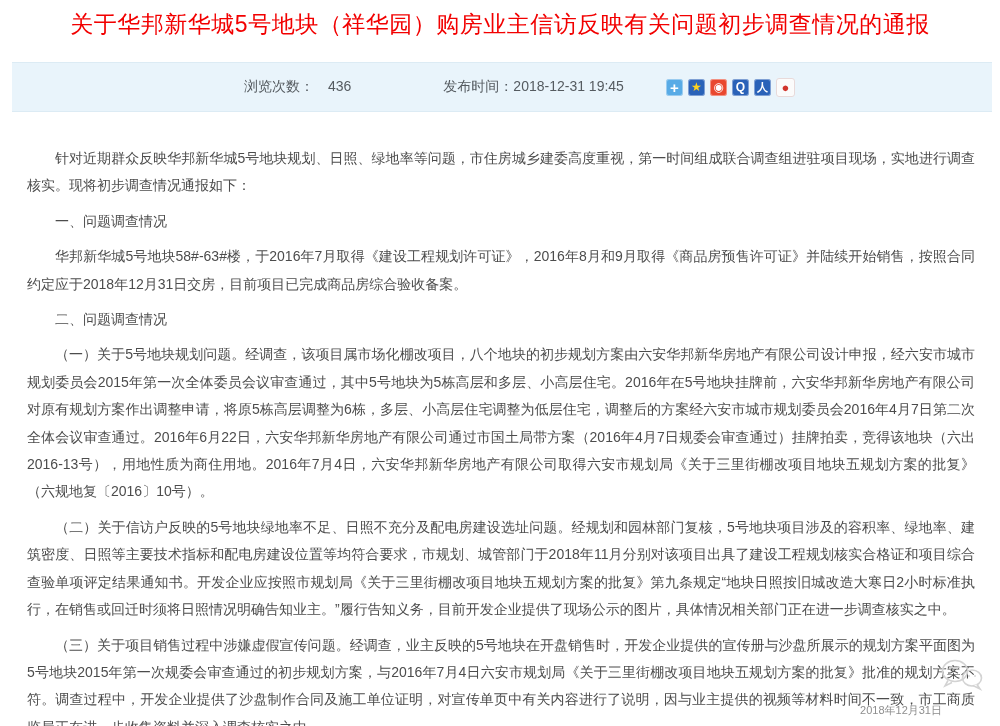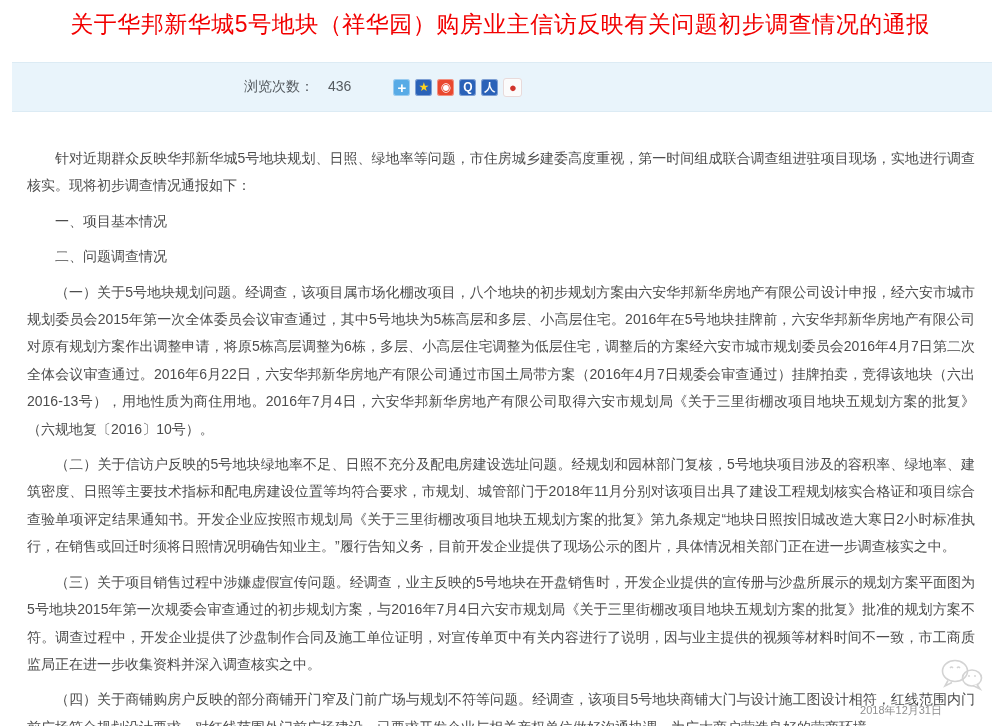--- a/index.html
+++ b/index.html
@@ -79,33 +79,35 @@
     font-size: 11px;
   }
 </style>
 </head>
 <body>
 
 <h1 class="title">关于华邦新华城5号地块（祥华园）购房业主信访反映有关问题初步调查情况的通报</h1>
 
 <div class="meta-bar">
   <span class="views"><span>浏览次数：</span><span class="views-count">436</span></span>
+  <span class="publish"><span>发布时间：</span><span>2018-12-31 19:45</span></span>
   <span class="share-icons">
     <span class="icon icon-plus">+</span>
     <span class="icon icon-qzone">★</span>
     <span class="icon icon-weibo">◉</span>
     <span class="icon icon-tqq">Q</span>
     <span class="icon icon-renren">人</span>
     <span class="icon icon-more">●</span>
   </span>
 </div>
 
 <div class="article">
   <p>针对近期群众反映华邦新华城5号地块规划、日照、绿地率等问题，市住房城乡建委高度重视，第一时间组成联合调查组进驻项目现场，实地进行调查核实。现将初步调查情况通报如下：</p>
-  <p>一、项目基本情况</p>
+  <p>一、问题调查情况</p>
+  <p>华邦新华城5号地块58#-63#楼，于2016年7月取得《建设工程规划许可证》，2016年8月和9月取得《商品房预售许可证》并陆续开始销售，按照合同约定应于2018年12月31日交房，目前项目已完成商品房综合验收备案。</p>
   <p>二、问题调查情况</p>
   <p>（一）关于5号地块规划问题。经调查，该项目属市场化棚改项目，八个地块的初步规划方案由六安华邦新华房地产有限公司设计申报，经六安市城市规划委员会2015年第一次全体委员会议审查通过，其中5号地块为5栋高层和多层、小高层住宅。2016年在5号地块挂牌前，六安华邦新华房地产有限公司对原有规划方案作出调整申请，将原5栋高层调整为6栋，多层、小高层住宅调整为低层住宅，调整后的方案经六安市城市规划委员会2016年4月7日第二次全体会议审查通过。2016年6月22日，六安华邦新华房地产有限公司通过市国土局带方案（2016年4月7日规委会审查通过）挂牌拍卖，竞得该地块（六出2016-13号），用地性质为商住用地。2016年7月4日，六安华邦新华房地产有限公司取得六安市规划局《关于三里街棚改项目地块五规划方案的批复》（六规地复〔2016〕10号）。</p>
   <p>（二）关于信访户反映的5号地块绿地率不足、日照不充分及配电房建设选址问题。经规划和园林部门复核，5号地块项目涉及的容积率、绿地率、建筑密度、日照等主要技术指标和配电房建设位置等均符合要求，市规划、城管部门于2018年11月分别对该项目出具了建设工程规划核实合格证和项目综合查验单项评定结果通知书。开发企业应按照市规划局《关于三里街棚改项目地块五规划方案的批复》第九条规定“地块日照按旧城改造大寒日2小时标准执行，在销售或回迁时须将日照情况明确告知业主。”履行告知义务，目前开发企业提供了现场公示的图片，具体情况相关部门正在进一步调查核实之中。</p>
   <p>（三）关于项目销售过程中涉嫌虚假宣传问题。经调查，业主反映的5号地块在开盘销售时，开发企业提供的宣传册与沙盘所展示的规划方案平面图为5号地块2015年第一次规委会审查通过的初步规划方案，与2016年7月4日六安市规划局《关于三里街棚改项目地块五规划方案的批复》批准的规划方案不符。调查过程中，开发企业提供了沙盘制作合同及施工单位证明，对宣传单页中有关内容进行了说明，因与业主提供的视频等材料时间不一致，市工商质监局正在进一步收集资料并深入调查核实之中。</p>
   <p>（四）关于商铺购房户反映的部分商铺开门窄及门前广场与规划不符等问题。经调查，该项目5号地块商铺大门与设计施工图设计相符，红线范围内门前广场符合规划设计要求，对红线范围外门前广场建设，已要求开发企业与相关产权单位做好沟通协调，为广大商户营造良好的营商环境。</p>
 
 </div>
 
 <div class="footer">
   <span class="watermark">

